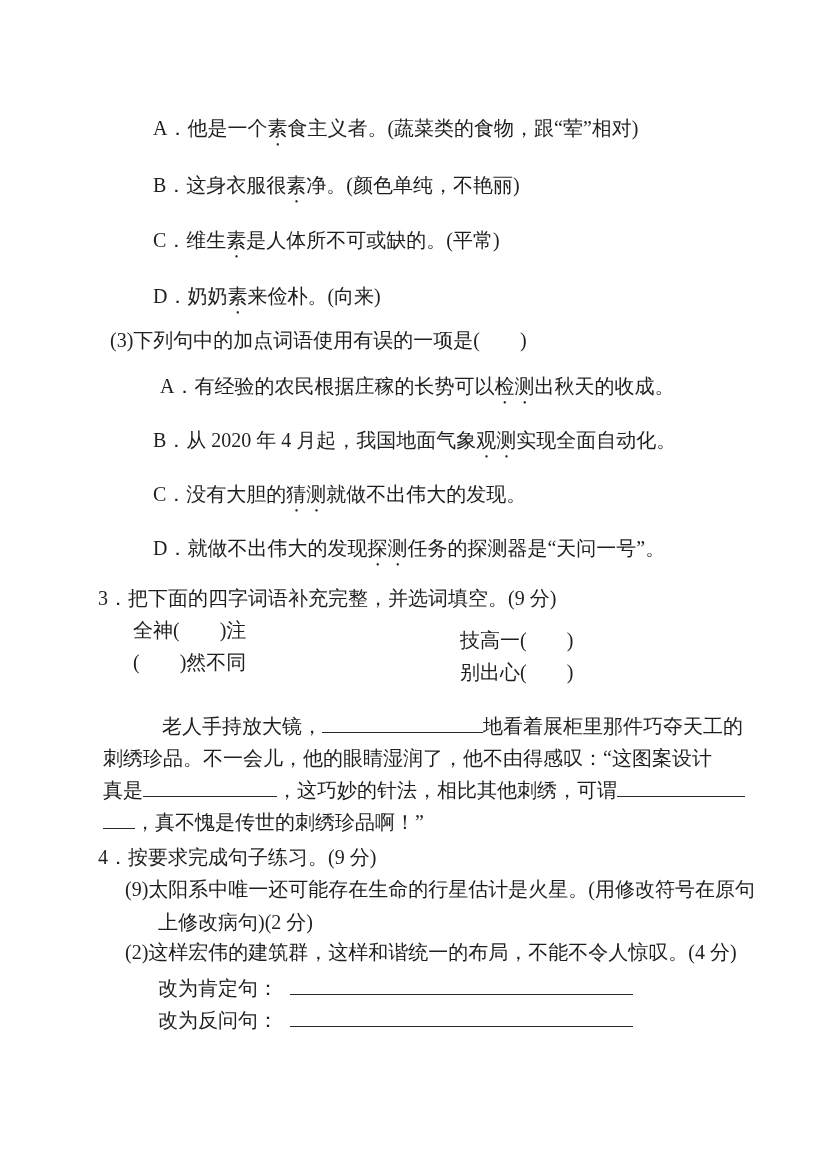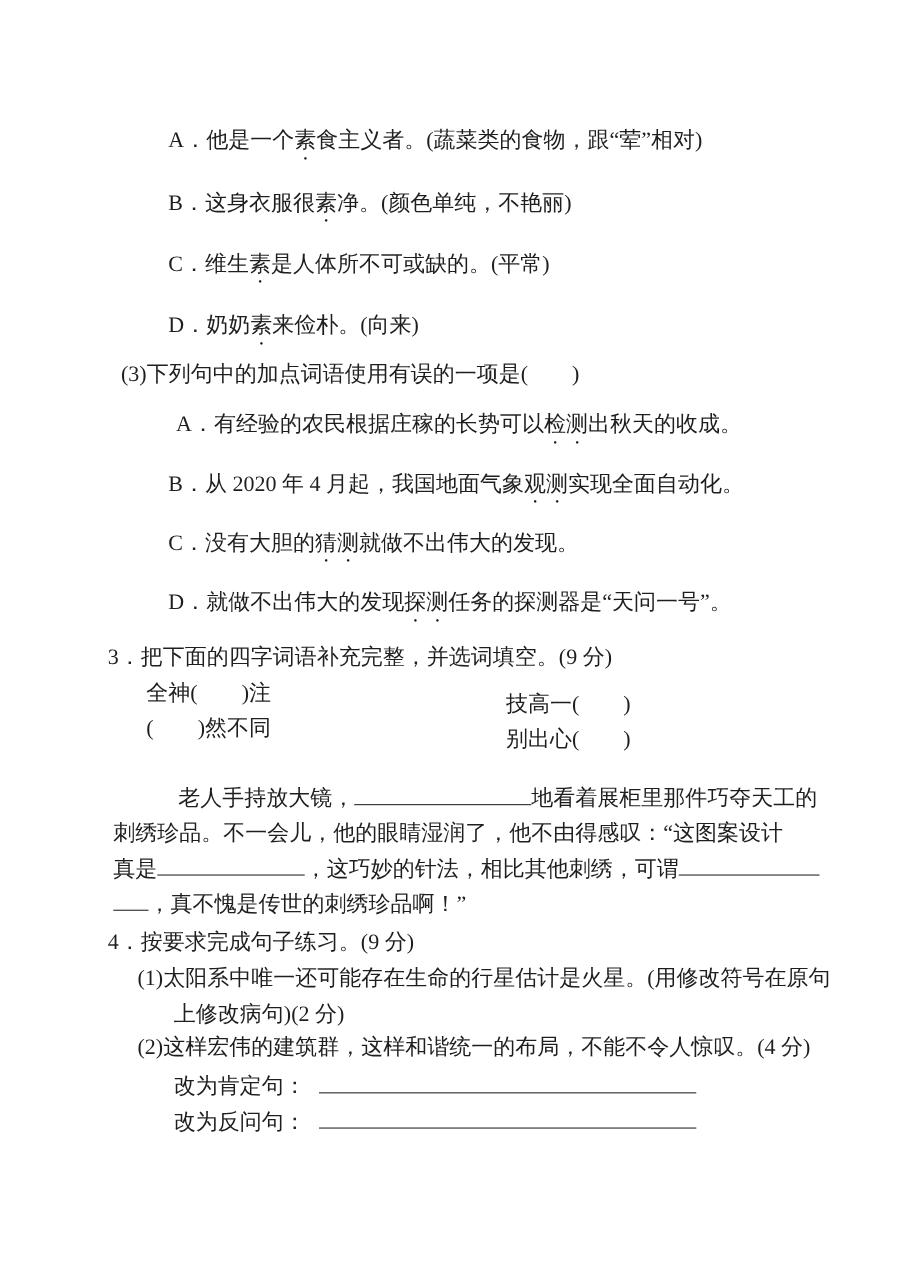--- a/index.html
+++ b/index.html
@@ -53,19 +53,19 @@
 
   <div class="ln" style="top:617px;left:133px;width:560px"><span>全神(　　)注</span><span class="col2">技高一(　　)</span></div>
   <div class="ln" style="top:649px;left:133px;width:560px"><span>(　　)然不同</span><span class="col2">别出心(　　)</span></div>
 
   <div class="ln" style="top:713px;left:162px"><span>老人手持放大镜，</span><span class="blank" style="width:161px"></span><span>地看着展柜里那件巧夺天工的</span></div>
   <div class="ln" style="top:745px;left:103px"><span>刺绣珍品。不一会儿，他的眼睛湿润了，他不由得感叹：“这图案设计</span></div>
   <div class="ln" style="top:777px;left:103px"><span>真是</span><span class="blank" style="width:134px"></span><span>，这巧妙的针法，相比其他刺绣，可谓</span><span class="blank" style="width:128px"></span></div>
   <div class="ln" style="top:809px;left:103px"><span class="blank" style="width:32px"></span><span>，真不愧是传世的刺绣珍品啊！”</span></div>
 
   <div class="ln" style="top:844px;left:98px"><span>4．按要求完成句子练习。(9 分)</span></div>
-  <div class="ln" style="top:876px;left:125px"><span>(1)太阳系中唯一还可能存在生命的行星估计是火星。(用修改符号在原句</span></div>
+  <div class="ln" style="top:876px;left:125px"><span>(9)太阳系中唯一还可能存在生命的行星估计是火星。(用修改符号在原句</span></div>
   <div class="ln" style="top:909px;left:158px"><span>上修改病句)(2 分)</span></div>
   <div class="ln" style="top:939px;left:125px"><span>(2)这样宏伟的建筑群，这样和谐统一的布局，不能不令人惊叹。(4 分)</span></div>
   <div class="ln" style="top:975px;left:158px"><span>改为肯定句：</span><span class="blank ansblank" style="width:343px"></span></div>
   <div class="ln" style="top:1007px;left:158px"><span>改为反问句：</span><span class="blank ansblank" style="width:343px"></span></div>
 
 </div>
 
 </body></html>

